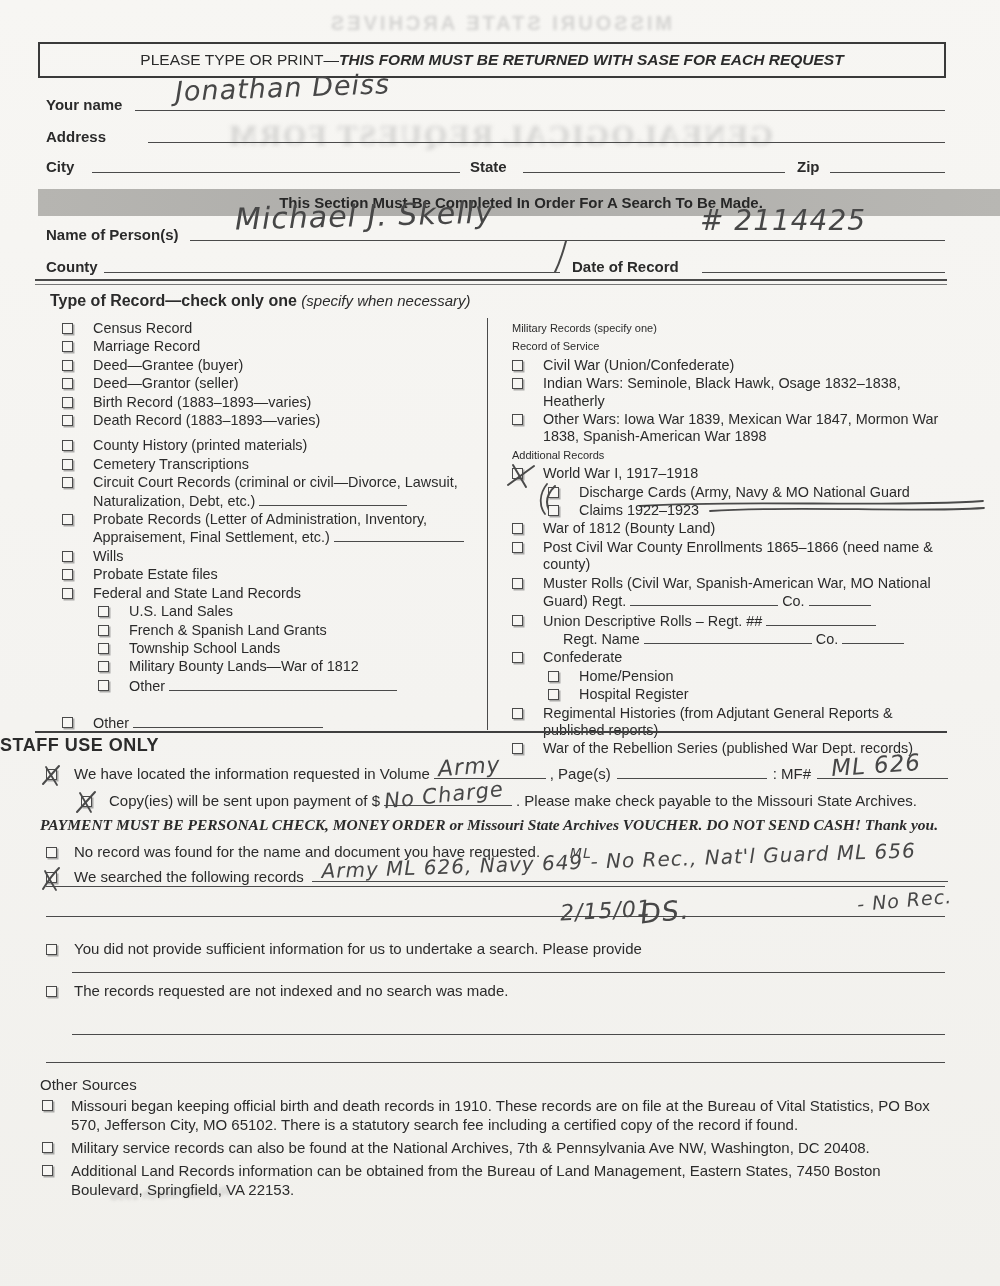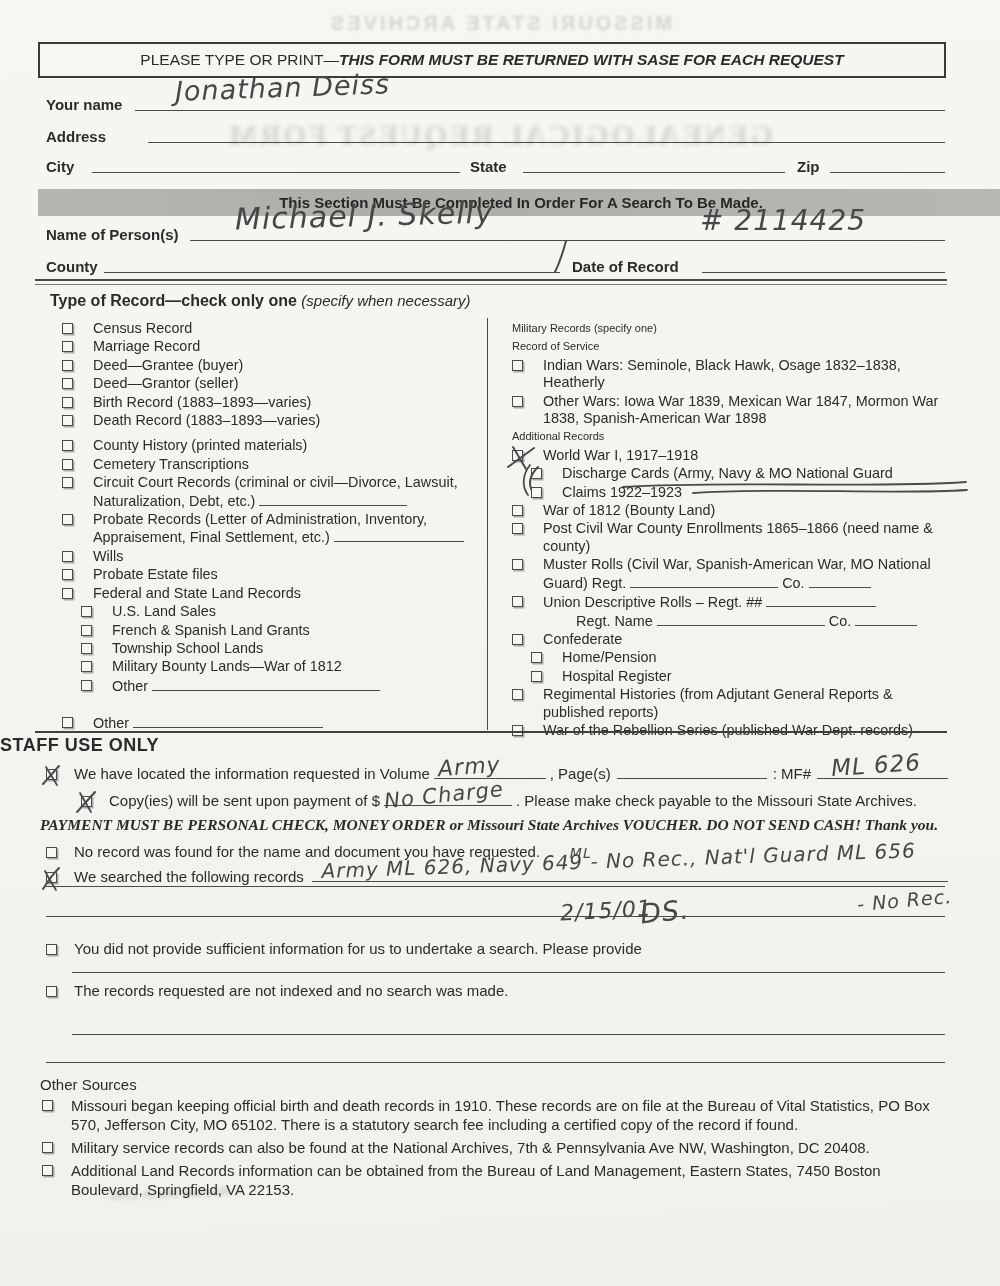--- a/index.html
+++ b/index.html
@@ -8,21 +8,21 @@
         font-family:"Liberation Sans",sans-serif;color:#2b2b2b;
         border-bottom:3px solid #a09f9b;}
   
   .lblb{font-weight:bold;font-size:15px;}
   .uline{border-bottom:1.5px solid #4a4a4a;}
   .abs{position:absolute;}
   .cb{display:inline-block;width:9px;height:9px;border:1.5px solid #4a4a4a;background:#f7f6f3;
       box-shadow:1.5px 1.5px 0 rgba(110,110,110,.55);flex-shrink:0;}
   .item{position:relative;padding-left:31px;font-size:14.4px;line-height:17.4px;margin-bottom:1px;}
   .item>.cb{position:absolute;left:0;top:3px;}
-  .sub{margin-left:19px;}
+  .sub{margin-left:36px;}
   .blank{display:inline-block;border-bottom:1.5px solid #4a4a4a;height:13px;position:relative;vertical-align:baseline;}
   .colhead{font-size:11px;line-height:17.4px;margin-bottom:1px;}
   
   .hw{font-family:"DejaVu Sans",sans-serif;font-style:italic;color:#474747;white-space:nowrap;
       letter-spacing:1px;}
   
   .srow{position:absolute;left:46px;right:52px;display:flex;align-items:baseline;font-size:15px;}
   .srow .cb{align-self:flex-start;margin-top:4px;margin-right:17px;position:relative;}
   .srow .txt{white-space:pre-wrap;}
   .fullline{position:absolute;border-bottom:1.5px solid #4a4a4a;}
@@ -105,20 +105,21 @@
       <div class="item"><span class="cb"></span><span>Township School Lands</span></div>
       <div class="item"><span class="cb"></span><span>Military Bounty Lands—War of 1812</span></div>
       <div class="item"><span class="cb"></span><span>Other</span> <span class="blank" style="width:228px;"></span></div>
     </div>
     <div class="item" style="margin-top:19px;"><span class="cb"></span><span>Other</span> <span class="blank" style="width:190px;"></span></div>
   </div>
 
   <div class="abs" style="top:320px;left:512px;width:440px;">
     <div class="colhead">Military Records  (specify one)</div>
     <div class="colhead">Record of Service</div>
+    <div class="item"><span class="cb"></span><span>Civil War (Union/Confederate)</span></div>
     <div class="item"><span class="cb"></span><span>Indian Wars: Seminole, Black Hawk, Osage 1832–1838, Heatherly</span></div>
     <div class="item"><span class="cb"></span><span>Other Wars:  Iowa War 1839, Mexican War 1847, Mormon War 1838, Spanish-American War 1898</span></div>
     <div class="colhead">Additional Records</div>
 
     <div class="item"><span class="cb">
           <svg class="xmark" width="34" height="28">
             <path d="M2,24 L28,5" stroke="#4a4a4a" stroke-width="2" fill="none" stroke-linecap="round"></path>
             <path d="M7,4 L20,26" stroke="#4a4a4a" stroke-width="2" fill="none" stroke-linecap="round"></path>
           </svg>
         </span><span>World War I, 1917–1918</span></div>
@@ -142,21 +143,21 @@
         <svg class="abs" style="left:160px;top:2px;" width="280" height="12">
             <path d="M2,7 C90,1 200,9 276,4" stroke="#4a4a4a" stroke-width="1.8" fill="none" stroke-linecap="round"></path>
           </svg>
       </div>
     </div>
 
     <div class="item"><span class="cb"></span><span>War of 1812 (Bounty Land)</span></div>
     <div class="item"><span class="cb"></span><span>Post Civil War County Enrollments 1865–1866 (need name &amp; county)</span></div>
     <div class="item"><span class="cb"></span><span>Muster Rolls (Civil War, Spanish-American War, MO National Guard) Regt.</span> <span class="blank" style="width:148px;"></span> <span>Co.</span> <span class="blank" style="width:62px;"></span></div>
     <div class="item"><span class="cb"></span><span>Union Descriptive Rolls – Regt. ##</span> <span class="blank" style="width:110px;"></span>
-      <div style="margin-left:33px;"><span>Regt. Name</span> <span class="blank" style="width:168px;"></span> <span>Co.</span> <span class="blank" style="width:62px;"></span></div>
+      <div style="margin-left:20px;"><span>Regt. Name</span> <span class="blank" style="width:168px;"></span> <span>Co.</span> <span class="blank" style="width:62px;"></span></div>
     </div>
     <div class="item"><span class="cb"></span><span>Confederate</span></div>
     <div class="sub">
       <div class="item"><span class="cb"></span><span>Home/Pension</span></div>
       <div class="item"><span class="cb"></span><span>Hospital Register</span></div>
     </div>
     <div class="item"><span class="cb"></span><span>Regimental Histories (from Adjutant General Reports &amp; published reports)</span></div>
     <div class="item"><span class="cb"></span><span>War of the Rebellion Series (published War Dept. records)</span></div>
   </div>
 

